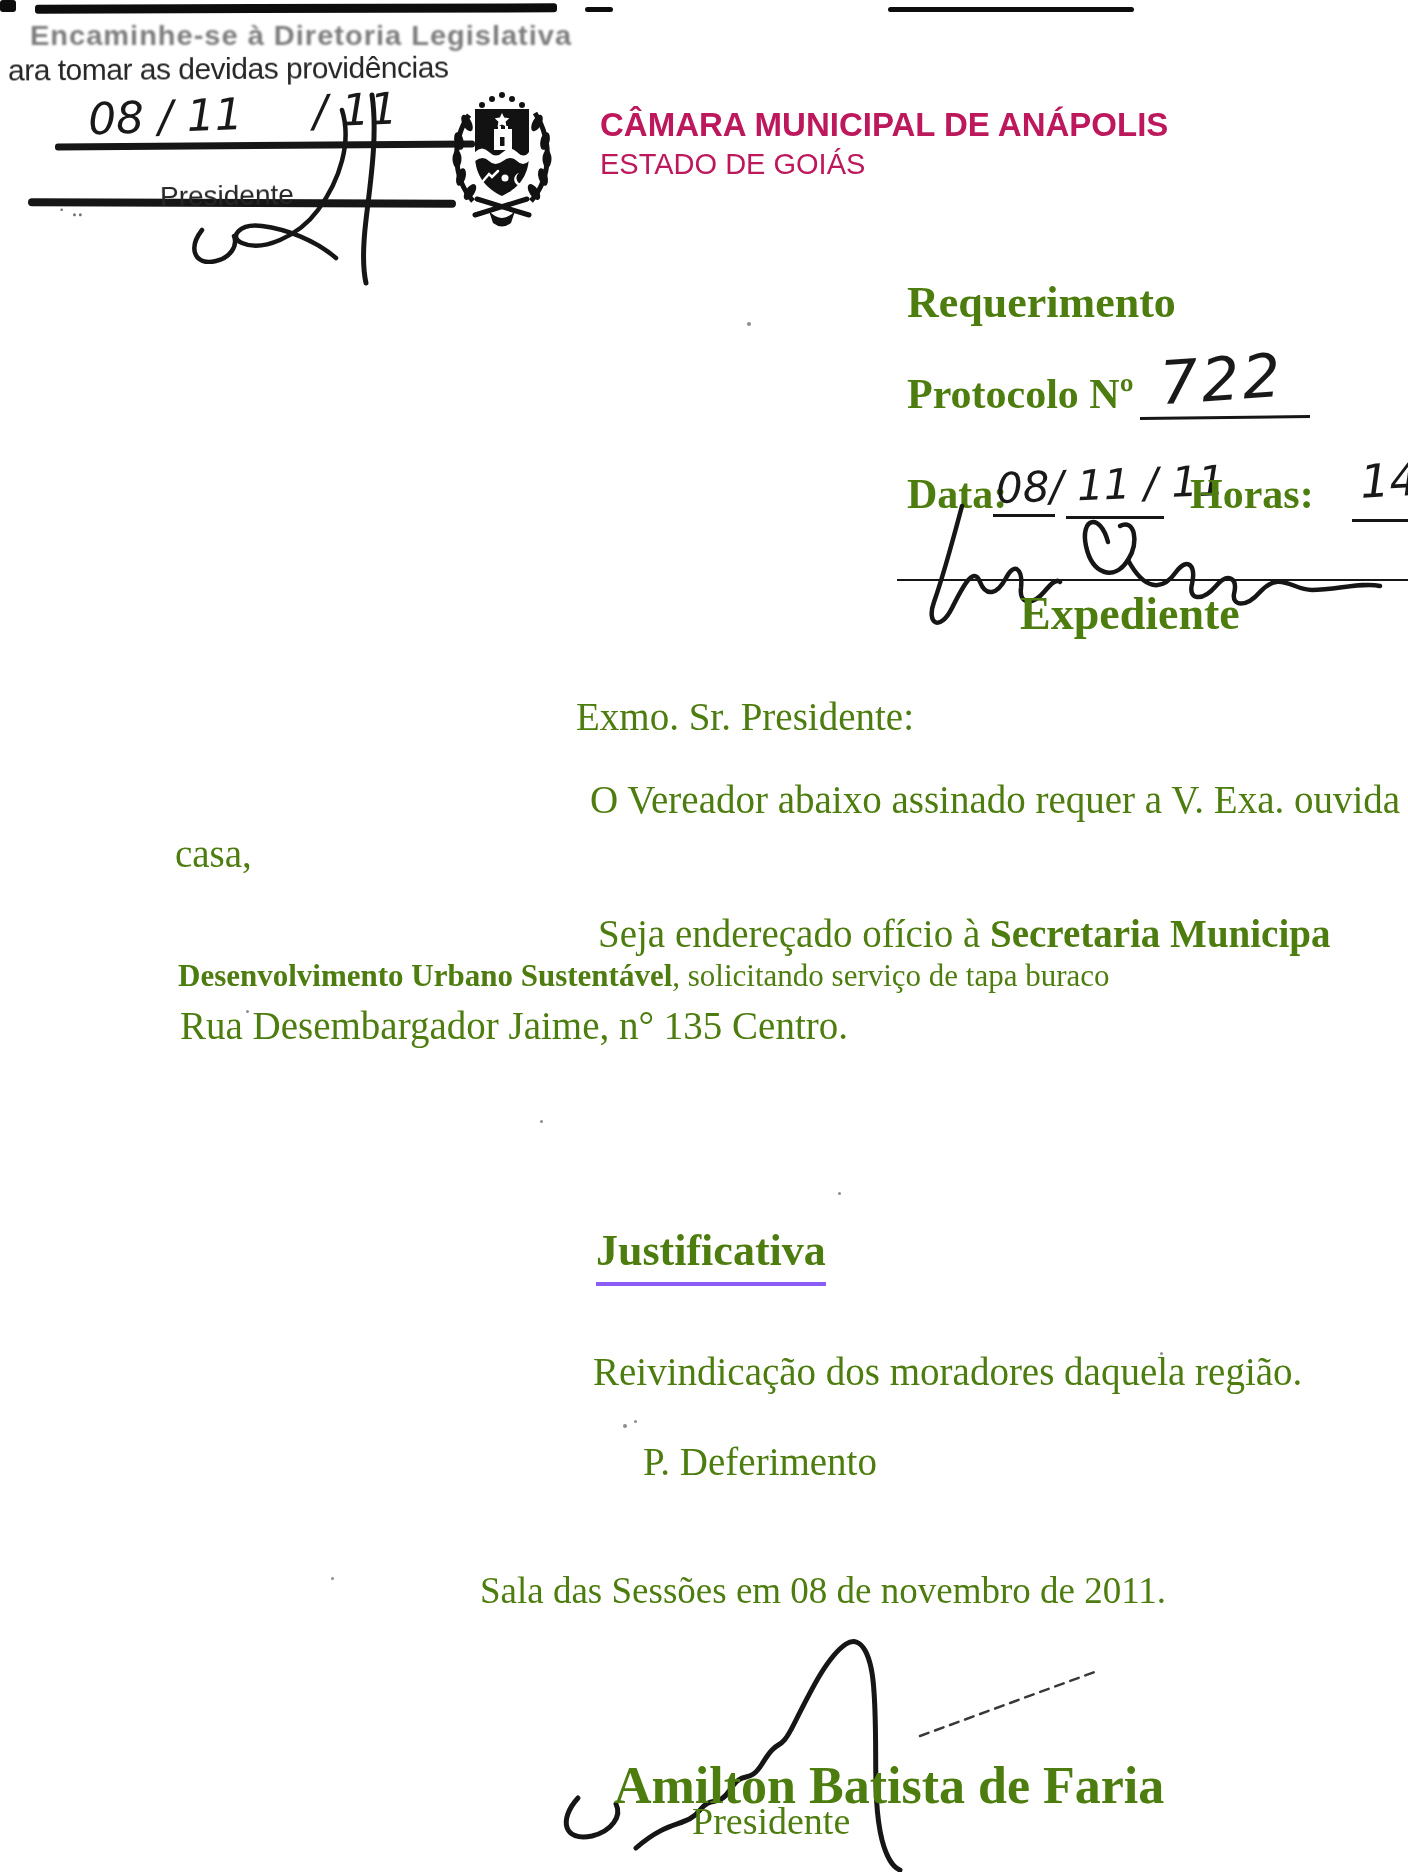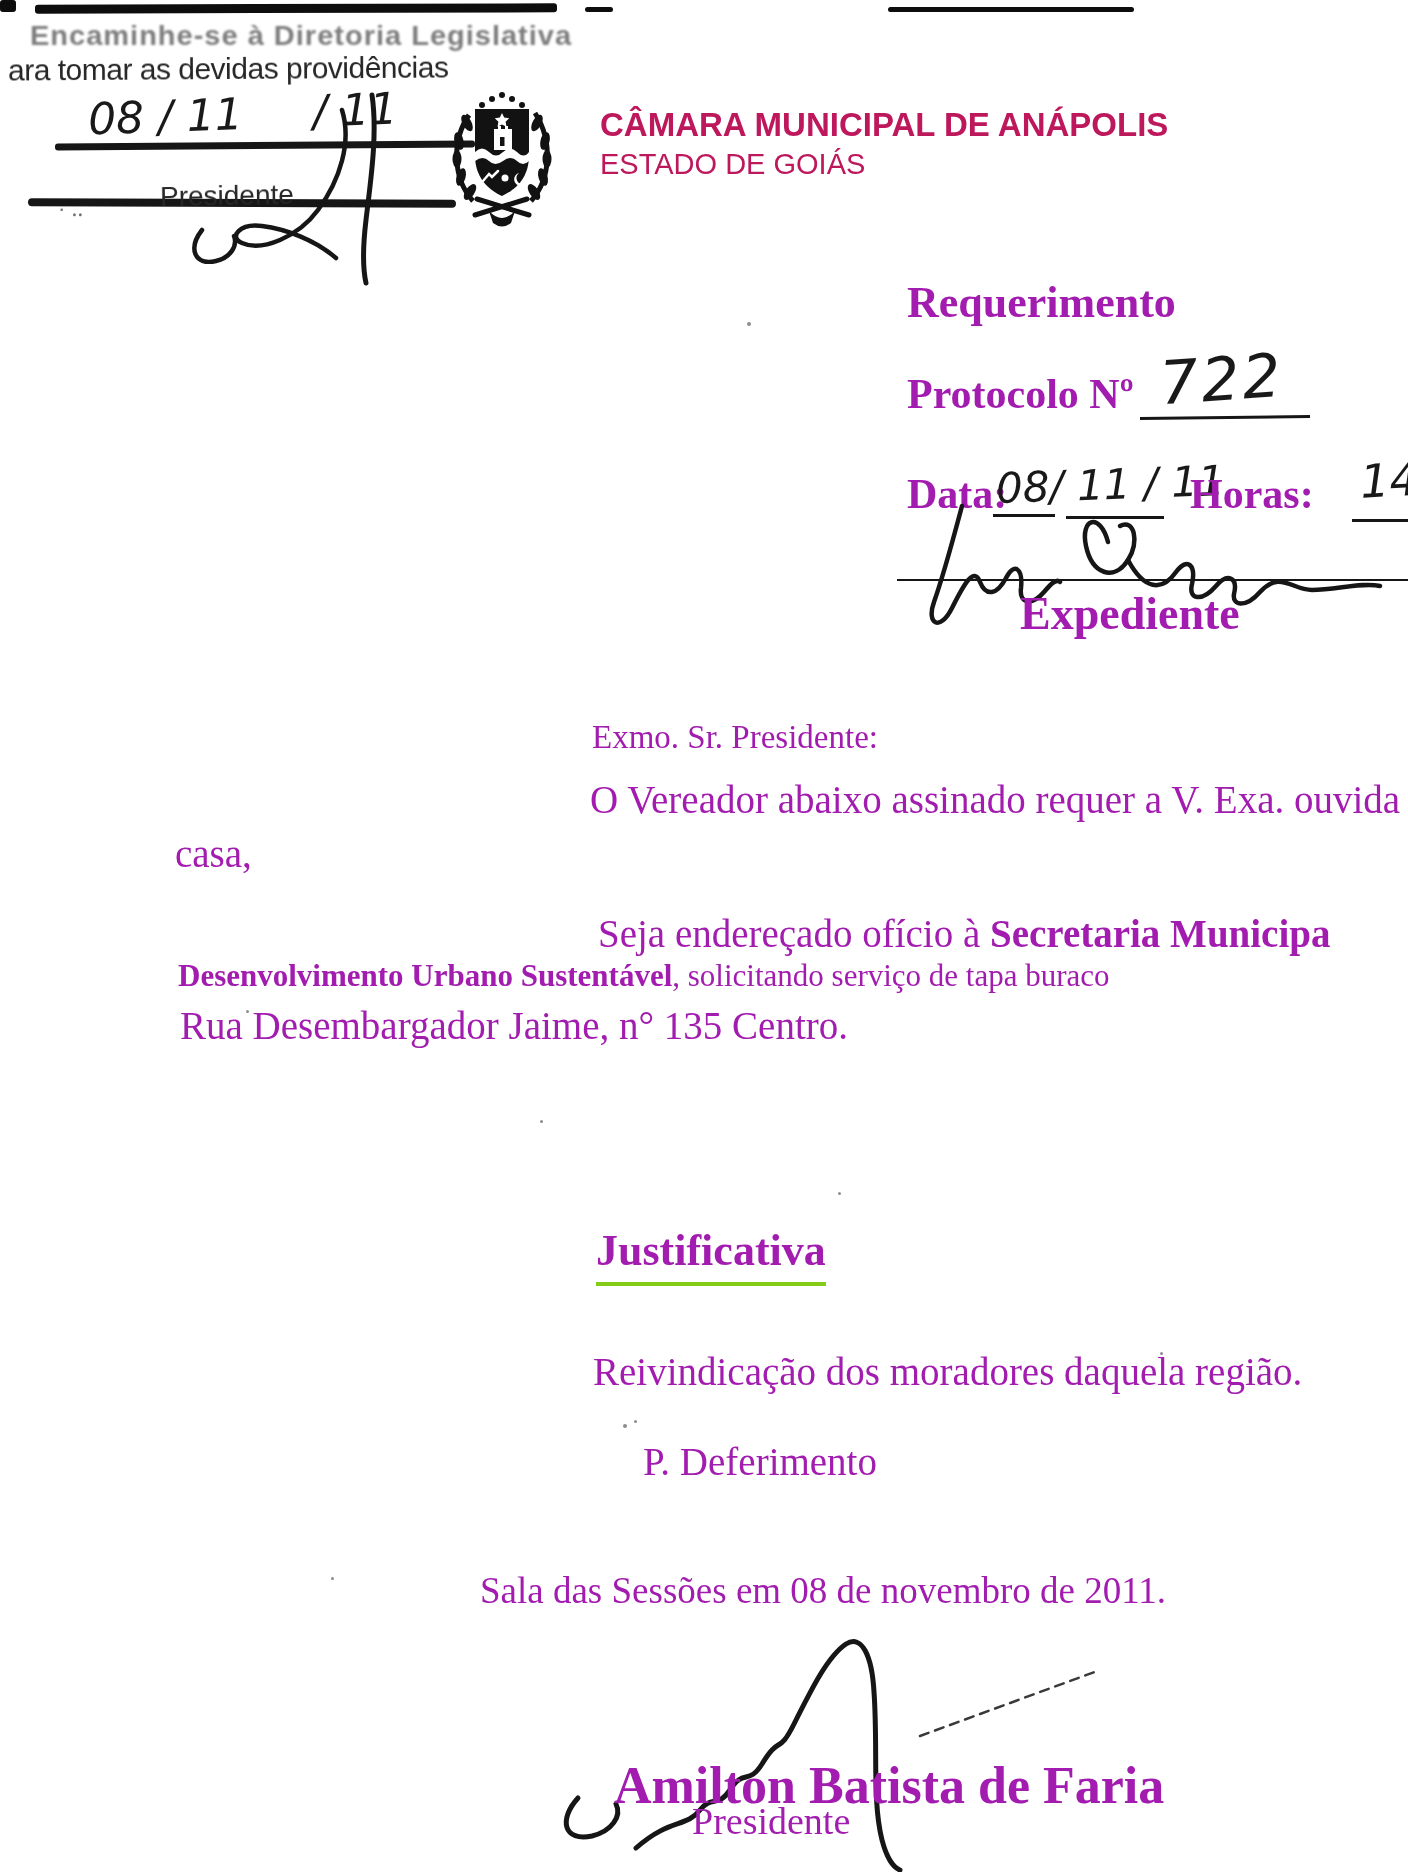--- a/index.html
+++ b/index.html
@@ -1,30 +1,30 @@
 <!DOCTYPE html>
 <html><head>
 <meta charset="utf-8">
 <style>
   html,body{margin:0;padding:0;background:#ffffff;}
   .page{position:relative;width:1408px;height:1872px;background:#ffffff;overflow:hidden;
         font-family:"Liberation Serif",serif;color:#141414;}
   .abs{position:absolute;}
-  .serif{font-family:"Liberation Serif",serif;color:#a21caf;line-height:1.15;white-space:nowrap;}
+  .serif{font-family:"Liberation Serif",serif;color:#4d7c0f;line-height:1.15;white-space:nowrap;}
   .sans{font-family:"Liberation Sans",sans-serif;color:#be185d;white-space:nowrap;}
   .hand{font-family:"DejaVu Sans",sans-serif;font-style:italic;color:#191919;white-space:pre;}
   .rule{position:absolute;background:#161616;}
   .bold{font-weight:bold;}
   .speck{position:absolute;width:4px;height:4px;border-radius:50%;background:#8d8d8d;}
   .fadeline{color:#5c5c5c;filter:blur(1.3px);opacity:.8;letter-spacing:1px;transform:scaleY(.94);}
   .stampink{color:#262626;filter:blur(.45px);}
   .scanbar{position:absolute;background:#0d0d0d;border-radius:3px;}
   svg{display:block;overflow:visible;}
   .sig path{fill:none;stroke:#161616;stroke-linecap:round;stroke-linejoin:round;}
-  .underline-title{border-bottom:4px solid #84cc16;padding-bottom:5px;}
+  .underline-title{border-bottom:4px solid #8b5cf6;padding-bottom:5px;}
 </style>
 </head>
 <body>
 
 <div class="page">
 
   <div class="scanbar" style="left:0;top:0;width:16px;height:12px;"></div>
   <div class="scanbar" style="left:35px;top:4px;width:522px;height:9px;transform:rotate(-0.15deg);"></div>
   <div class="scanbar" style="left:585px;top:7px;width:28px;height:5px;"></div>
   <div class="scanbar" style="left:888px;top:7px;width:246px;height:5px;"></div>
@@ -93,21 +93,21 @@
   <div class="rule" style="left:1352px;top:519px;width:56px;height:3px;"></div>
 
   <div class="rule" style="left:897px;top:579px;width:511px;height:2px;"></div>
   <svg class="abs sig" style="left:900px;top:498px;" width="490" height="140" viewBox="0 0 490 140">
     <path d="M62,8 C54,38 44,76 34,104 C26,126 40,134 52,110 C64,86 74,68 80,84 C86,99 97,97 106,80 C114,64 123,70 121,90 C119,106 132,108 144,94 C150,87 156,80 160,84" stroke-width="4.5"></path>
     <path d="M208,44 C200,14 180,20 186,48 C192,76 214,84 228,62 C240,44 234,20 220,28" stroke-width="4.5"></path>
     <path d="M228,62 C244,92 262,94 276,74 C288,58 296,68 292,86 C288,102 302,104 316,88 C328,74 338,80 334,96 C332,108 346,110 360,94 C380,72 392,92 412,92 C436,92 462,84 480,88" stroke-width="4.5"></path>
   </svg>
   <div class="abs serif bold" style="left:1020px;top:588px;font-size:46px;">Expediente</div>
 
-  <div class="abs serif" style="left:592px;top:695px;font-size:33px;margin-top:24px;">Exmo. Sr. Presidente:</div>
+  <div class="abs serif" style="left:576px;top:695px;font-size:39px;">Exmo. Sr. Presidente:</div>
 
   <div class="abs serif" style="left:590px;top:778px;font-size:39px;text-align:center;">O Vereador abaixo assinado requer a V. Exa. ouvida</div>
   <div class="abs serif" style="left:175px;top:832px;font-size:39px;">casa,</div>
 
   <div class="abs serif" style="left:598px;top:912px;font-size:39px;">
     <span>Seja endereçado ofício à </span><span class="bold">Secretaria Municipa</span>
   </div>
   <div class="abs serif" style="left:178px;top:958px;font-size:31px;">
     <span class="bold">Desenvolvimento Urbano Sustentável</span><span>, solicitando serviço de tapa buraco</span>
   </div>

